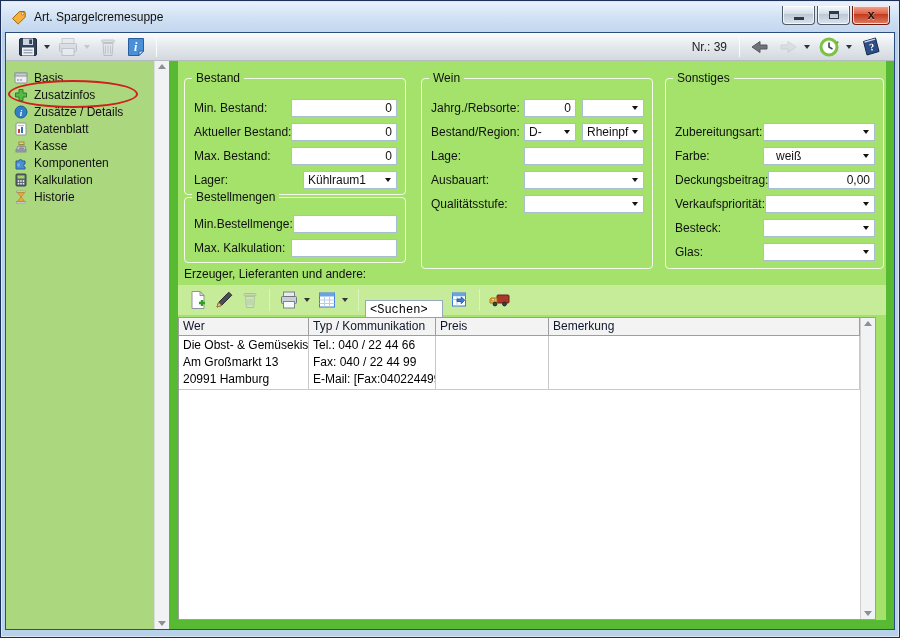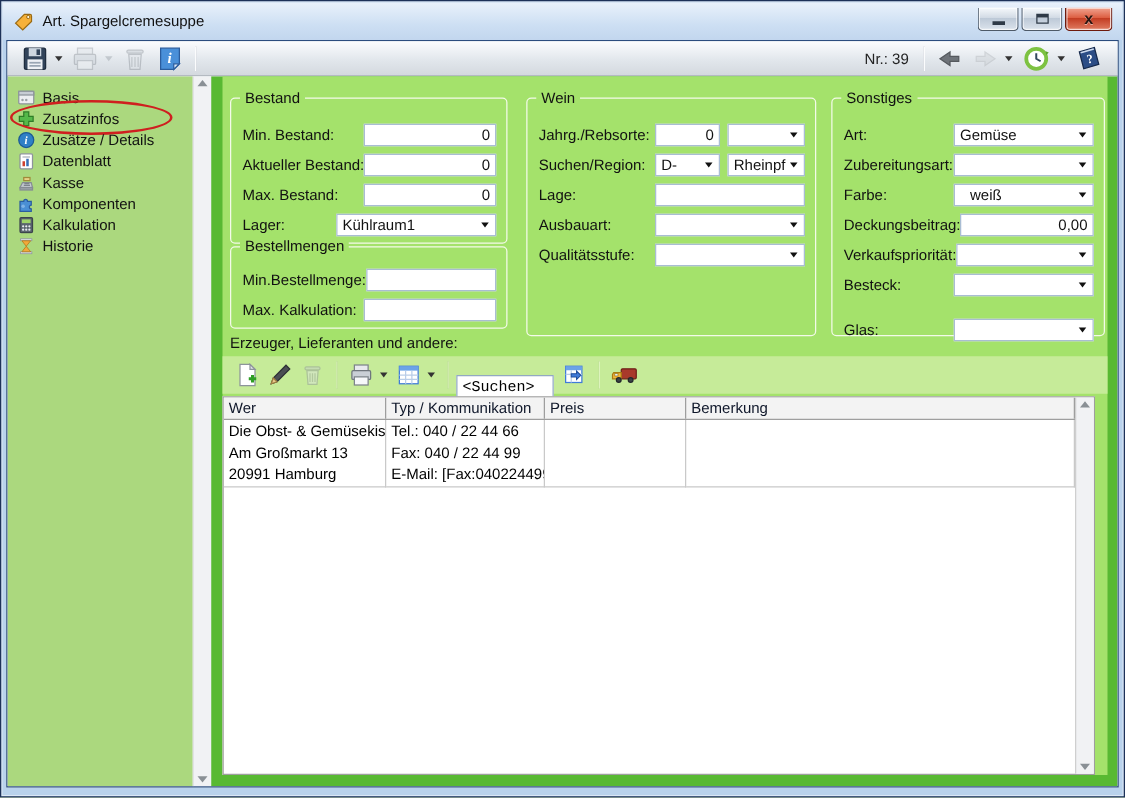--- a/index.html
+++ b/index.html
@@ -315,21 +315,21 @@
             <div class="row" style="top:44px;">
               <span class="lbl">Aktueller Bestand:</span>
               <div class="ctl txt num" style="width:106px;">0</div>
             </div>
             <div class="row" style="top:68px;">
               <span class="lbl">Max. Bestand:</span>
               <div class="ctl txt num" style="width:106px;">0</div>
             </div>
             <div class="row" style="top:92px;">
               <span class="lbl">Lager:</span>
-              <div class="ctl cmb" style="width:128px;">
+              <div class="ctl cmb" style="width:94px;">
                 <span class="val">Kühlraum1</span>
                 <span class="arr"></span>
               </div>
             </div>
           </div>
 
           <div class="grp" style="left:6px; top:136px; width:222px; height:66px;">
             <span class="grp-title">Bestellmengen</span>
             <div class="row" style="top:17px;">
               <span class="lbl">Min.Bestellmenge:</span>
@@ -347,21 +347,21 @@
               <span class="lbl">Jahrg./Rebsorte:</span>
               <div class="dual">
                 <div class="txt num" style="width:52px;">0</div>
                 <div class="cmb" style="width:62px;">
                   <span class="val"></span>
                   <span class="arr"></span>
                 </div>
               </div>
             </div>
             <div class="row" style="top:44px;">
-              <span class="lbl">Suchen/Region:</span>
+              <span class="lbl">Bestand/Region:</span>
               <div class="dual">
                 <div class="cmb" style="width:52px;">
                   <span class="val">D-</span>
                   <span class="arr"></span>
                 </div>
                 <div class="cmb" style="width:62px;">
                   <span class="val">Rheinpf</span>
                   <span class="arr"></span>
                 </div>
               </div>
@@ -381,27 +381,20 @@
               <span class="lbl">Qualitätsstufe:</span>
               <div class="ctl cmb" style="width:120px;">
                 <span class="val"></span>
                 <span class="arr"></span>
               </div>
             </div>
           </div>
 
           <div class="grp" style="left:487px; top:17px; right:2px; height:191px;">
             <span class="grp-title">Sonstiges</span>
-            <div class="row" style="top:20px;">
-              <span class="lbl">Art:</span>
-              <div class="ctl cmb" style="width:112px;">
-                <span class="val">Gemüse</span>
-                <span class="arr"></span>
-              </div>
-            </div>
             <div class="row" style="top:44px;">
               <span class="lbl">Zubereitungsart:</span>
               <div class="ctl cmb" style="width:112px;">
                 <span class="val"></span>
                 <span class="arr"></span>
               </div>
             </div>
             <div class="row" style="top:68px;">
               <span class="lbl">Farbe:</span>
               <div class="ctl cmb" style="width:112px;padding-left:12px;">
@@ -420,21 +413,21 @@
                 <span class="arr"></span>
               </div>
             </div>
             <div class="row" style="top:140px;">
               <span class="lbl">Besteck:</span>
               <div class="ctl cmb" style="width:112px;">
                 <span class="val"></span>
                 <span class="arr"></span>
               </div>
             </div>
-            <div class="row" style="top:176px;align-items:center;">
+            <div class="row" style="top:164px;align-items:center;">
               <span class="lbl">Glas:</span>
               <div class="ctl cmb" style="width:112px;">
                 <span class="val"></span>
                 <span class="arr"></span>
               </div>
             </div>
           </div>
 
           <div class="sup-label">Erzeuger, Lieferanten und andere:</div>
 

